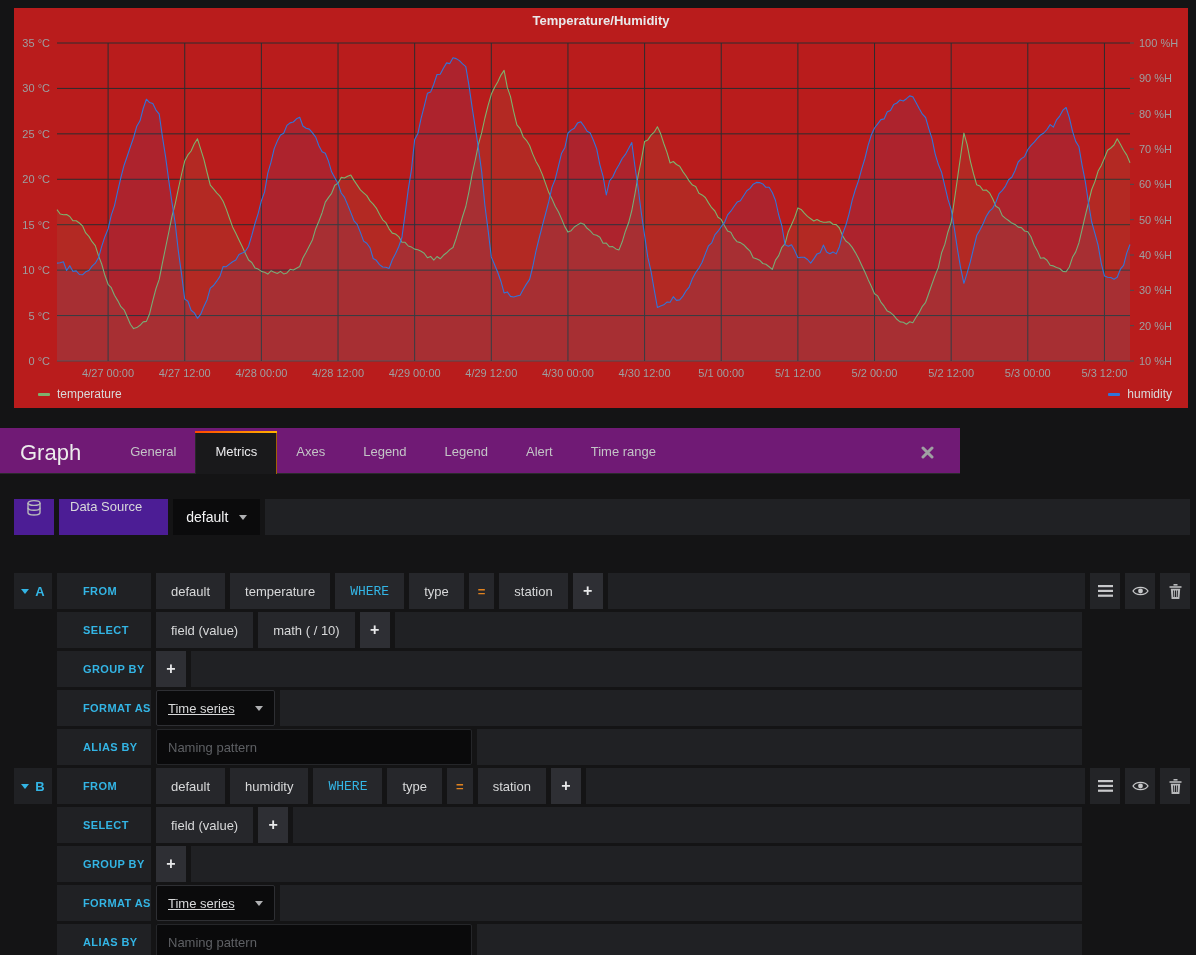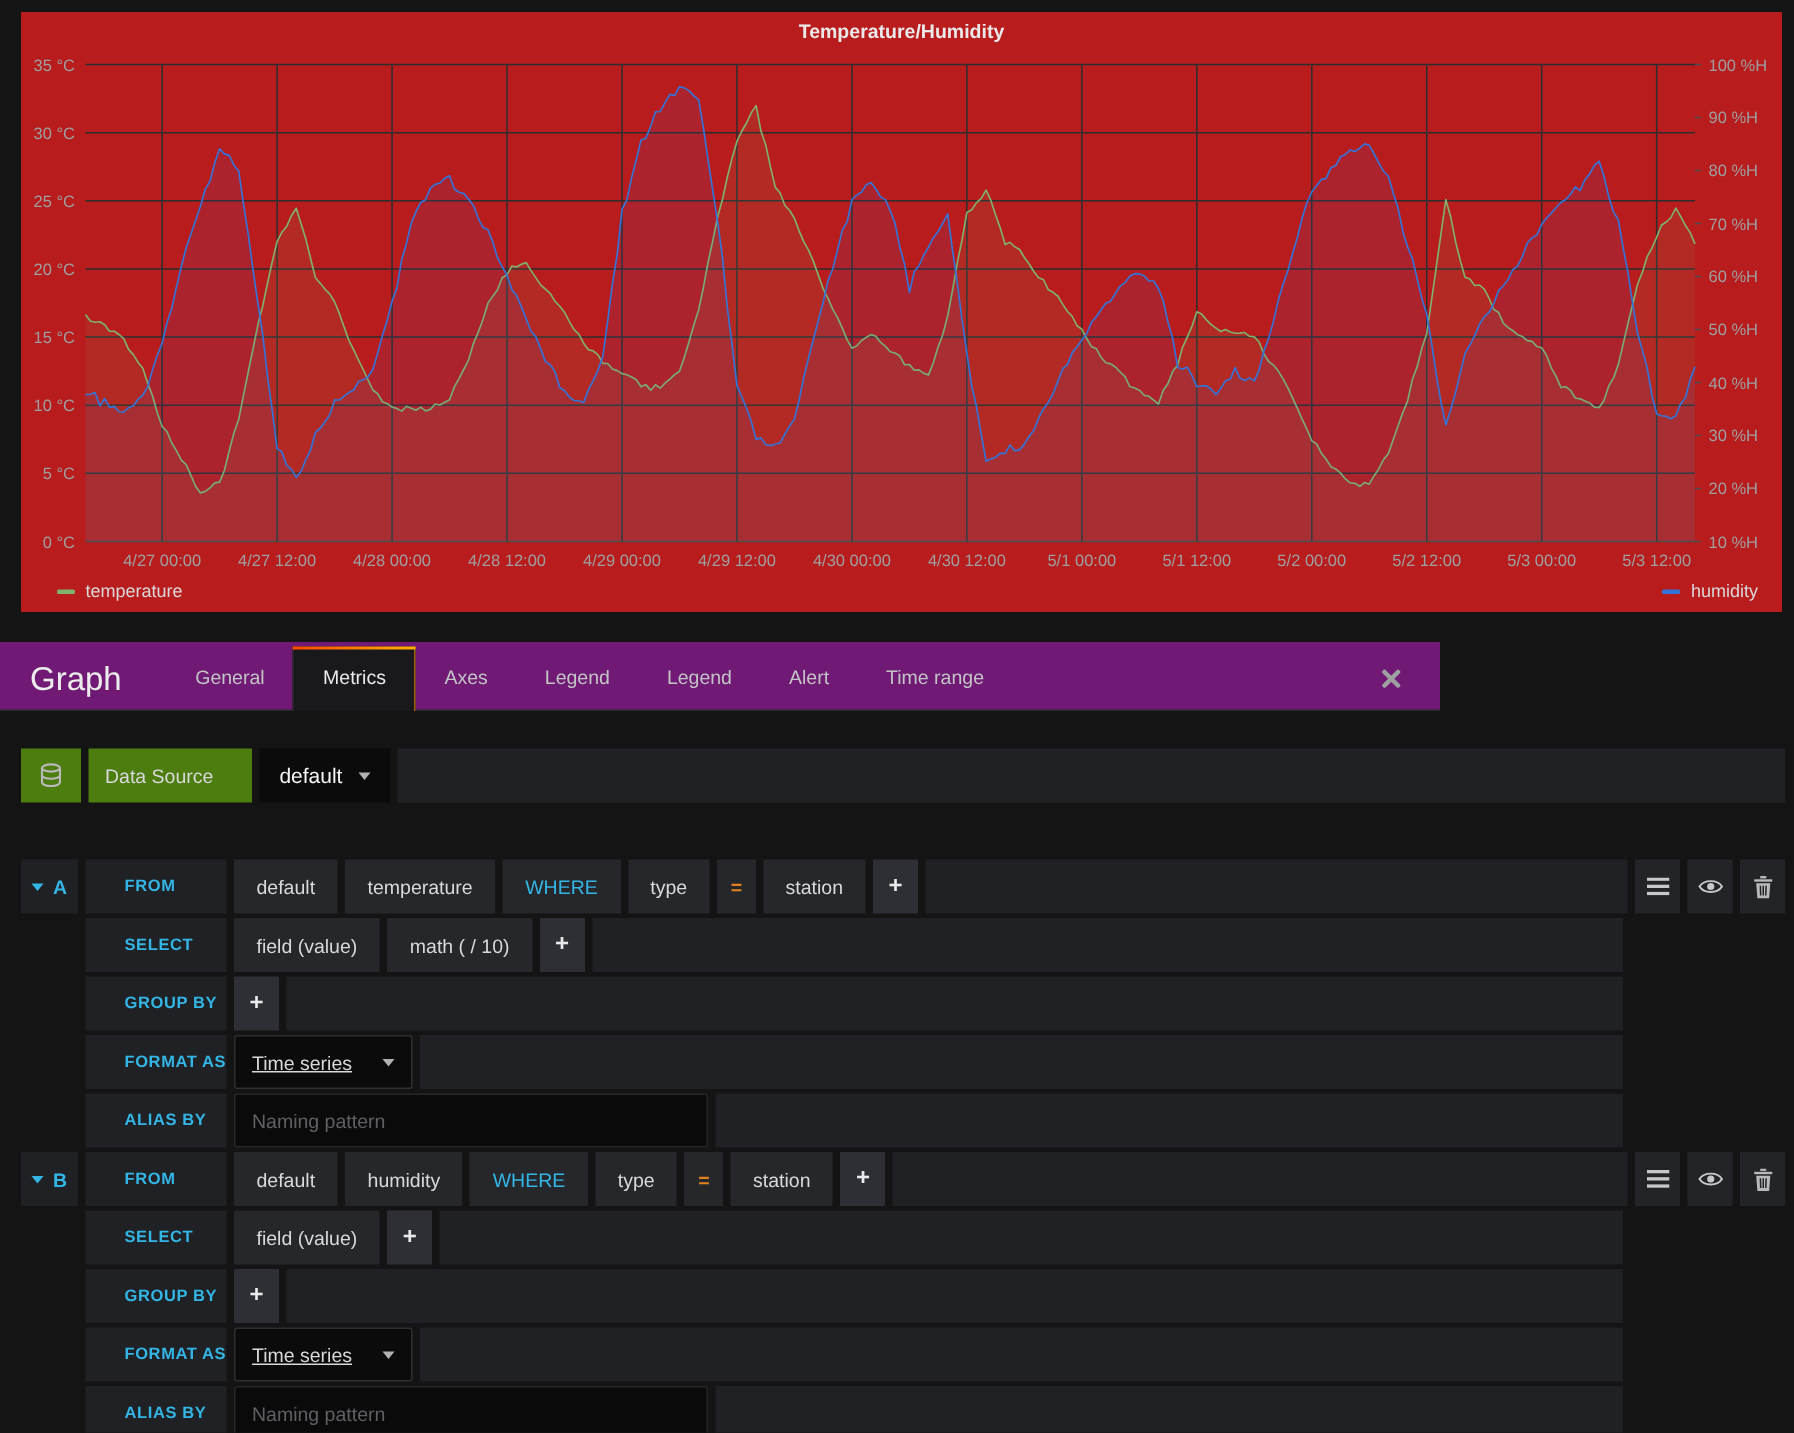--- a/index.html
+++ b/index.html
@@ -22,42 +22,42 @@
   .tab{padding:13px 19px 14px;font-size:13px;color:#c3c4c6;cursor:pointer;position:relative;}
   .tab.active{background:#19191b;border-left:1px solid #28282a;border-right:1px solid #a16207;
     margin-bottom:-1px;padding-bottom:15px;color:#eaeaec;}
   .tab.active::before{content:'';position:absolute;top:0;left:-1px;right:-1px;height:2px;
     background:linear-gradient(to right,#ff4800,#ffb200);}
   .close-btn{margin-left:auto;margin-right:26px;margin-bottom:14px;cursor:pointer;line-height:0;}
   
   .editor{position:absolute;left:0;top:473px;width:1196px;}
   .row{display:flex;gap:5px;margin:0 6px 3px 14px;height:36px;}
   .ds-row{margin-top:26px;}
-  .cell{background:#4d7c0f;display:flex;align-items:center;box-sizing:border-box;}
+  .cell{background:#4c1d95;display:flex;box-sizing:border-box;}
   .ds-icon-cell{width:40px;justify-content:center;}
   .ds-label{padding:0 26px 0 11px;color:#d8d9da;font-size:13px;}
   .picker{background:#0b0b0c;padding:0 13px;display:flex;align-items:center;gap:11px;
     color:#f5f5f6;font-size:14px;cursor:pointer;}
   .spacer{flex:1;background:#202124;}
   .tool-btn{background:#202124;display:flex;align-items:center;gap:9px;padding:0 15px;
     color:#d8d9da;font-size:13px;cursor:pointer;}
   .caret-right{width:0;height:0;border-left:5px solid #b0b1b3;border-top:4px solid transparent;
     border-bottom:4px solid transparent;display:inline-block;}
   .caret-down{width:0;height:0;border-top:5px solid #b0b1b3;border-left:4px solid transparent;
     border-right:4px solid transparent;display:inline-block;}
   .caret-down.blue{border-top-color:#33b5e5;}
   .queries{margin-top:38px;}
   .q-letter{width:38px;background:#202124;color:#33b5e5;font-weight:700;font-size:13px;
     display:flex;align-items:center;justify-content:center;gap:6px;cursor:pointer;}
   .q-label{width:94px;background:#202124;color:#33b5e5;font-size:11px;font-weight:700;
     letter-spacing:.4px;display:flex;align-items:center;padding-left:26px;box-sizing:border-box;flex:none;}
   .indent{width:38px;flex:none;}
   .part{background:#26272b;color:#d8d9da;font-size:13px;display:flex;align-items:center;
     padding:0 15px;cursor:pointer;flex:none;}
-  .part.kw{color:#33b5e5;}
+  .part.kw{color:#33b5e5;font-family:Liberation Mono, monospace;}
   .part.op{color:#e0821f;padding:0 9px;font-weight:700;}
   .plus-btn{background:#2e2f34;color:#e8e9ea;width:30px;display:flex;align-items:center;
     justify-content:center;font-size:16px;font-weight:700;cursor:pointer;flex:none;}
   .filler{flex:1;background:#202124;}
   .tail{width:103px;flex:none;}
   .icon-btn{width:30px;background:#232427;display:flex;align-items:center;justify-content:center;
     cursor:pointer;flex:none;}
   .dd{background:#0b0b0c;border:1px solid #2e2f33;border-radius:2px;width:119px;
     display:flex;align-items:center;justify-content:space-between;padding:0 11px;
     color:#d8d9da;font-size:13px;cursor:pointer;box-sizing:border-box;flex:none;text-decoration:underline;}

